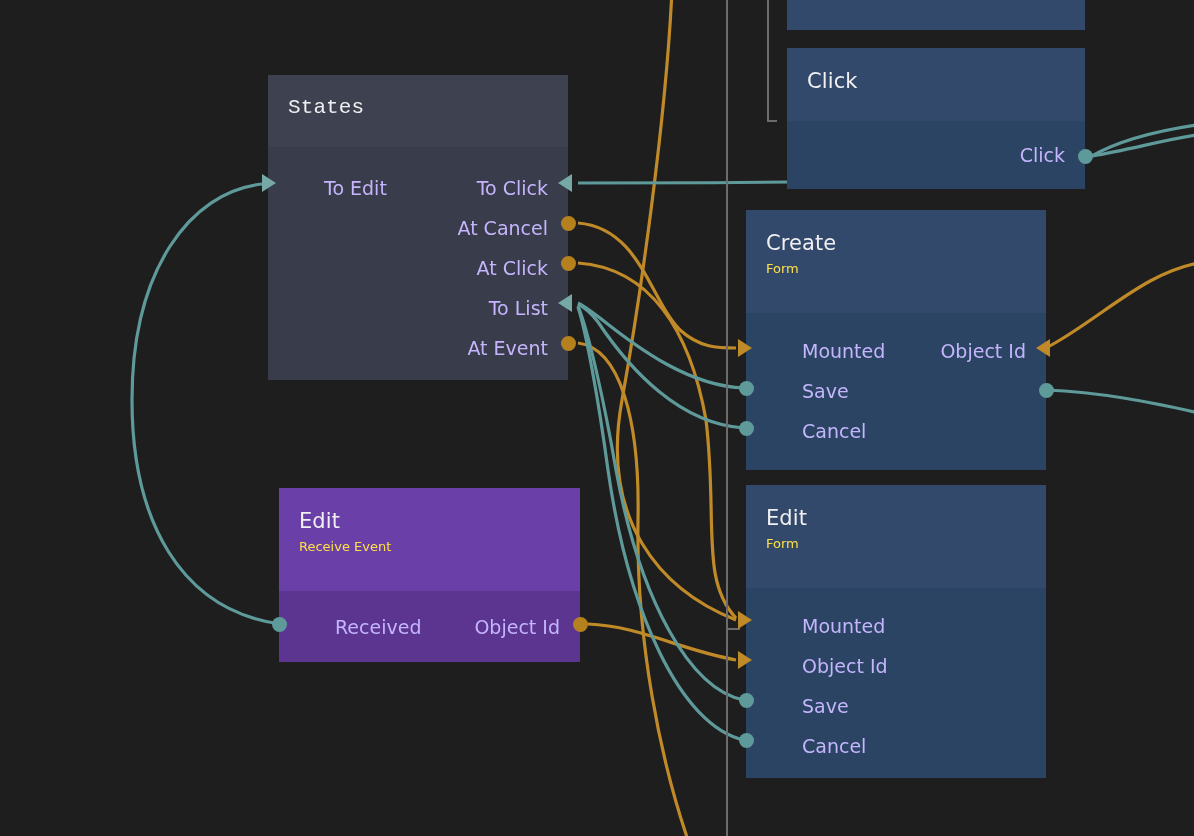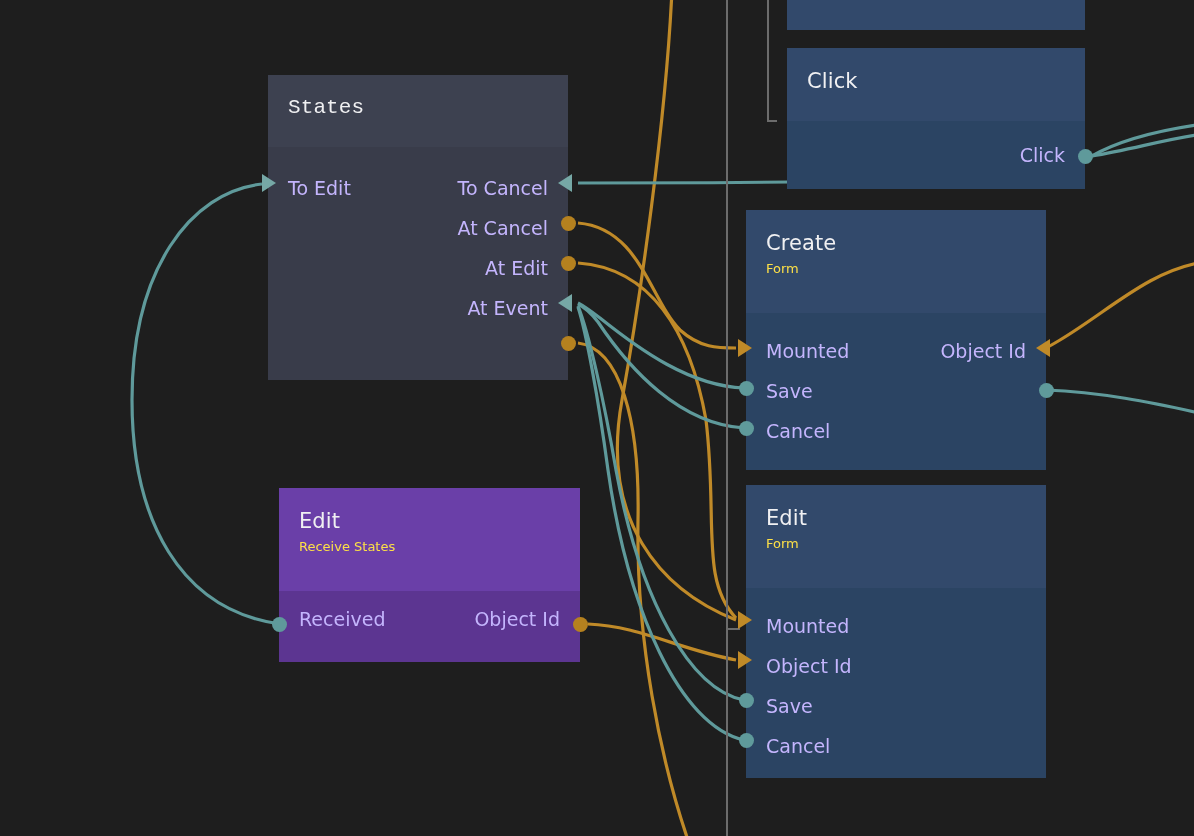--- a/index.html
+++ b/index.html
@@ -73,21 +73,21 @@
     justify-content: space-between;
     padding: 0 20px;
     box-sizing: border-box;
   }
   .port-label {
     font-size: 19px;
     color: #c4b5fd;
     line-height: 24px;
     white-space: nowrap;
   }
-  .port-label.in  { text-align: right; }
+  .port-label.in  { text-align: right; margin-left: 36px; }
   .port-label.out { text-align: right; margin-left: auto; }
   .spacer { flex: 1 1 auto; }
 
   
   .node.grey   .node-header { background: #3d4150; }
   .node.grey   .node-body   { background: #393c4a; }
   .node.blue   .node-header { background: #32496b; }
   .node.blue   .node-body   { background: #2b4463; }
   .node.purple .node-header { background: #6a3fa8; }
   .node.purple .node-body   { background: #5c3591; }
@@ -168,29 +168,33 @@
     </div>
 
     <div class="node grey" style="left:268px; top:75px; width:300px;">
       <div class="node-header" style="height:72px;font-family:Liberation Mono, monospace;">
         <div class="node-title plain">States</div>
       </div>
       <div class="node-body" style="height:233px; padding-top:21px;">
 
         <div class="port-row">
           <span class="port-label in">To Edit</span>
-          <span class="port-label out">To Cancel</span>
+          <span class="port-label out">To Click</span>
         </div>
         <div class="port-row">
           <span class="spacer"></span>
           <span class="port-label out">At Cancel</span>
         </div>
         <div class="port-row">
           <span class="spacer"></span>
-          <span class="port-label out">At Edit</span>
+          <span class="port-label out">At Click</span>
+        </div>
+        <div class="port-row">
+          <span class="spacer"></span>
+          <span class="port-label out">To List</span>
         </div>
         <div class="port-row">
           <span class="spacer"></span>
           <span class="port-label out">At Event</span>
         </div>
       </div>
     </div>
 
     <div class="marker tri right teal" style="left:262px; top:174px;"></div>
     <div class="marker tri left teal" style="left:558px; top:174px;"></div>
@@ -257,23 +261,23 @@
       </div>
     </div>
     <div class="marker tri right orange" style="left:738px; top:611px;"></div>
     <div class="marker tri right orange" style="left:738px; top:651px;"></div>
     <div class="marker dot teal" style="left:739px; top:693px;"></div>
     <div class="marker dot teal" style="left:739px; top:733px;"></div>
 
     <div class="node purple" style="left:279px; top:488px; width:301px;">
       <div class="node-header" style="height:103px;">
         <div class="node-title">Edit</div>
-        <div class="node-subtitle">Receive States</div>
-      </div>
-      <div class="node-body" style="height:71px; padding-top:8px;">
+        <div class="node-subtitle">Receive Event</div>
+      </div>
+      <div class="node-body" style="height:71px; padding-top:16px;">
         <div class="port-row">
           <span class="port-label in">Received</span>
           <span class="port-label out">Object Id</span>
         </div>
       </div>
     </div>
     <div class="marker dot teal" style="left:272px; top:617px;"></div>
     <div class="marker dot orange" style="left:573px; top:617px;"></div>
 
   </div>

